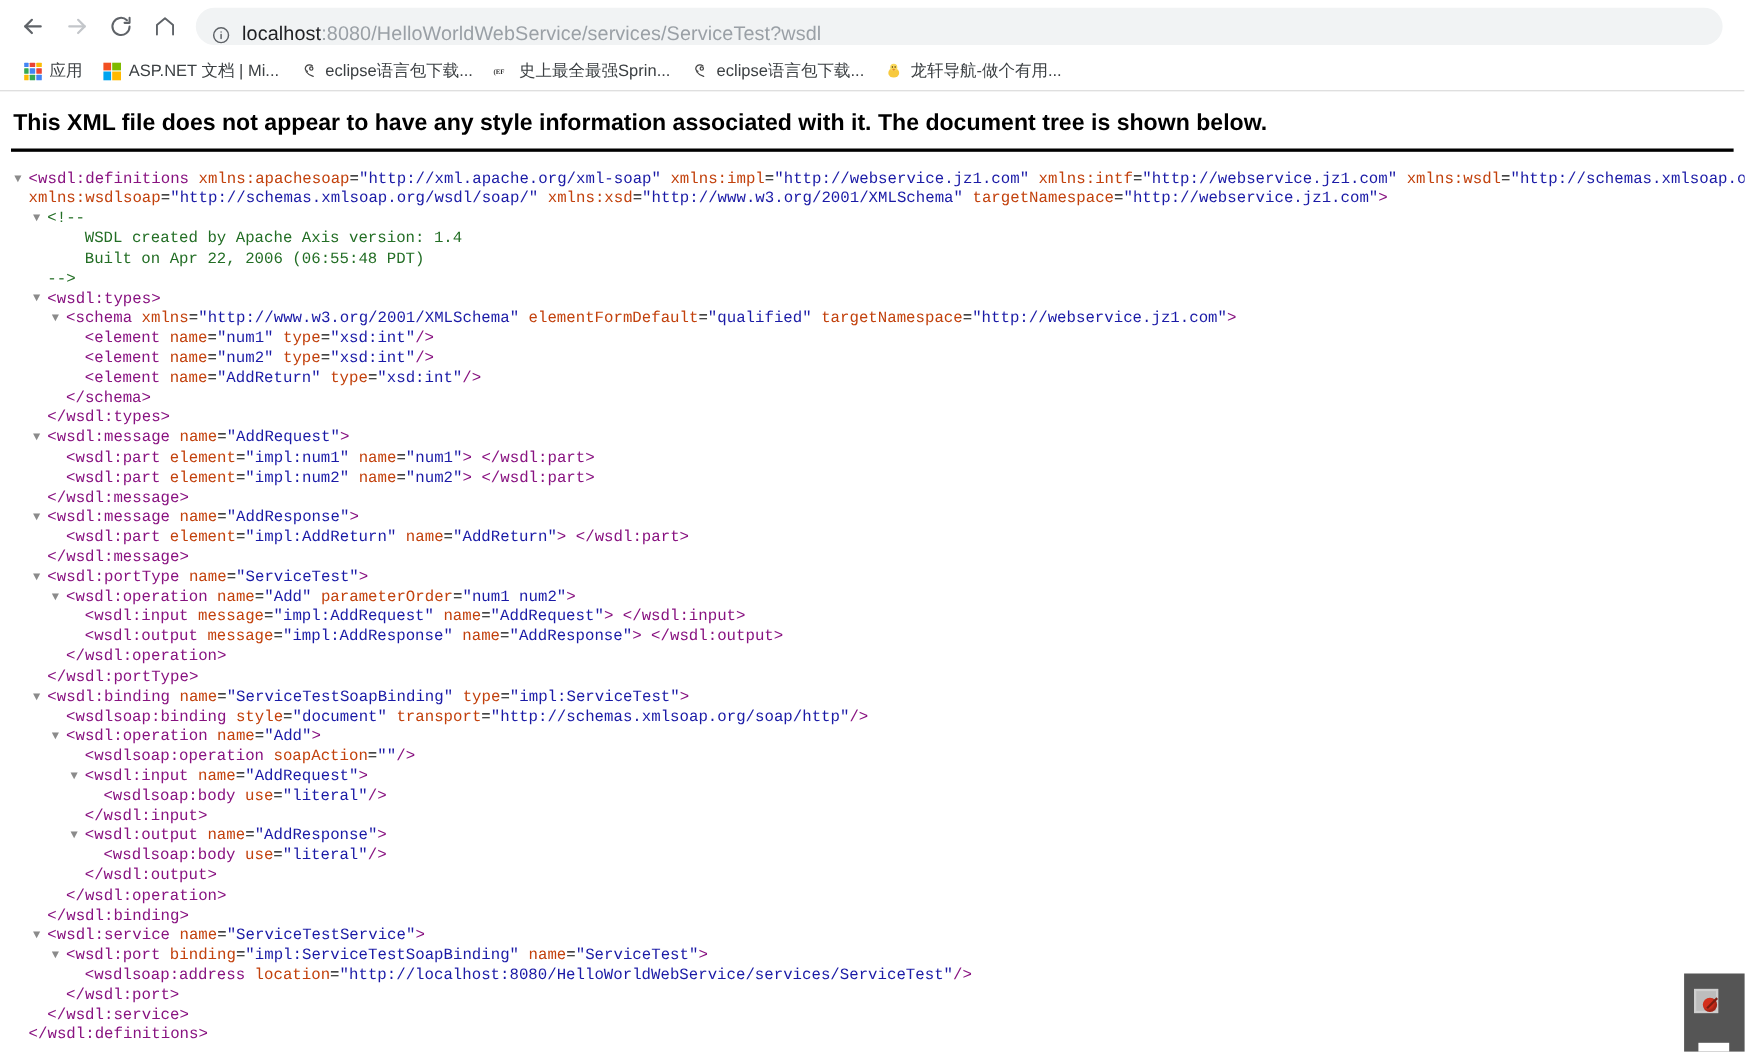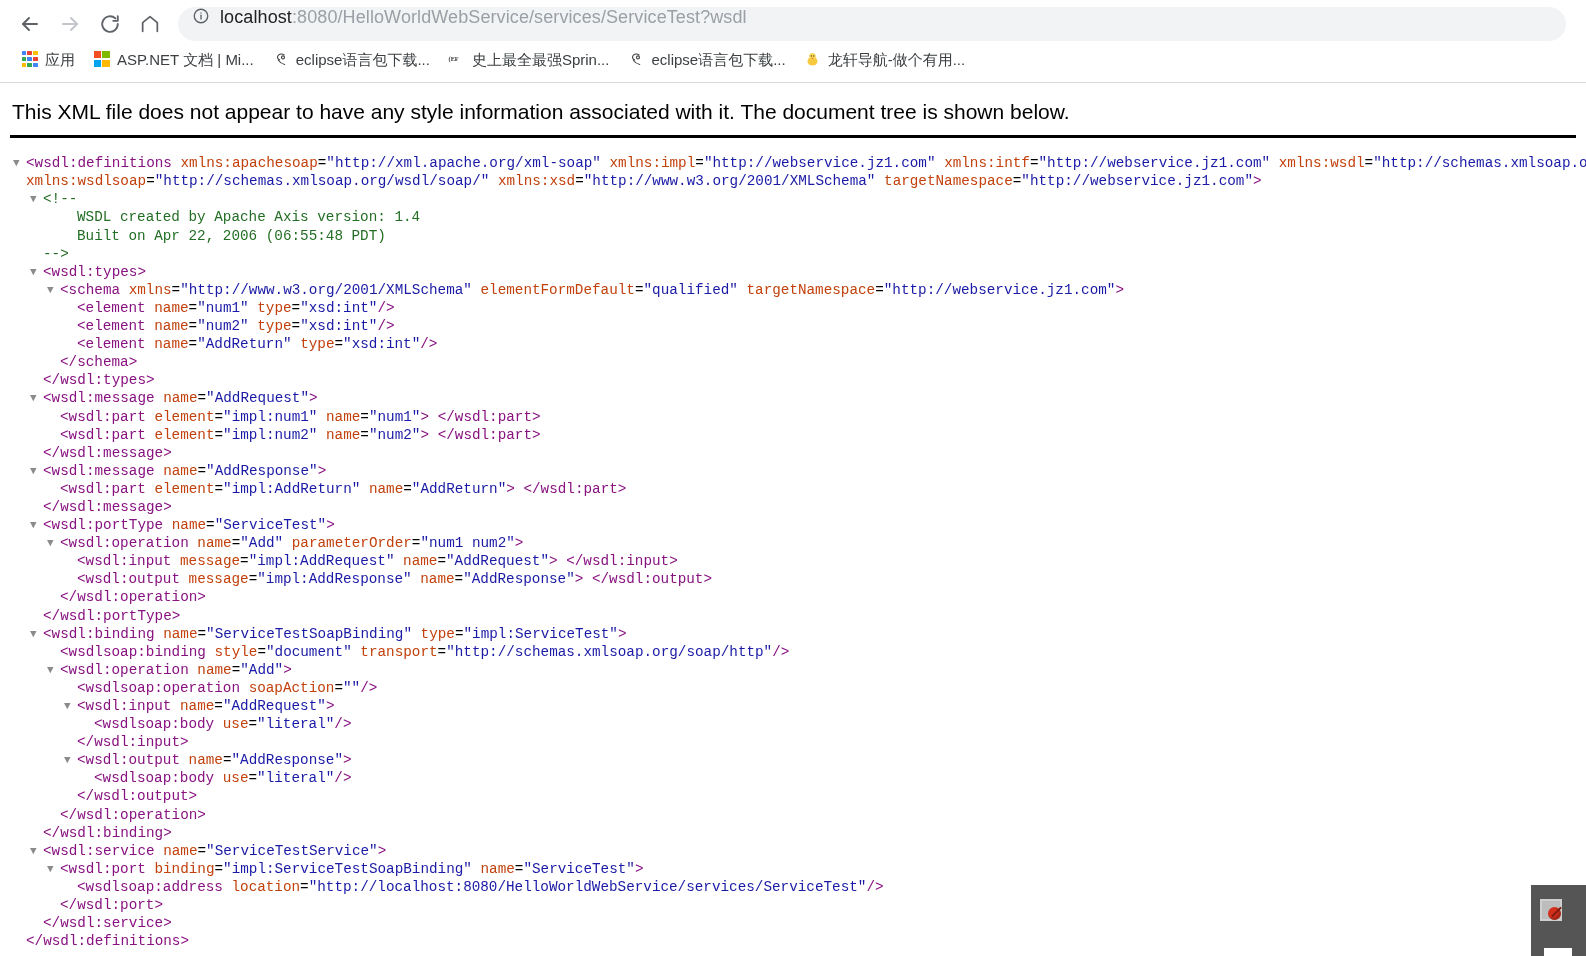--- a/index.html
+++ b/index.html
@@ -31,21 +31,21 @@
   }
   .nav-btn svg { display: block; }
   .omnibox {
     flex: 1 1 auto;
     height: 34px;
     margin-left: 8px;
     margin-right: 10px;
     background: #f1f3f4;
     border-radius: 17px;
     display: flex;
-    align-items: flex-start;
+    align-items: flex-end;
     padding: 0 14px;
     max-width: 1540px;
   }
   .omnibox .info-icon { flex: 0 0 auto; margin-right: 10px; display:flex; }
   .url-text {
     font-size: 18px;
     color: #9aa0a6;
     white-space: nowrap;
     overflow: hidden;
     letter-spacing: 0.1px;
@@ -55,21 +55,21 @@
   
   .bookmarks-row {
     height: 35px;
     display: flex;
     align-items: center;
     padding: 0 12px;
     gap: 0px;
   }
   .bookmark {
     display: flex;
-    align-items: flex-start;
+    align-items: center;
     height: 28px;
     padding: 0 9px;
     border-radius: 4px;
     white-space: nowrap;
     flex: 0 0 auto;
   }
   .bookmark .bm-icon {
     width: 17px; height: 17px;
     margin-right: 7px;
     flex: 0 0 auto;
@@ -103,20 +103,21 @@
   
   .xml-notice-wrap {
     padding: 16px 10px 8px 10px;
   }
   .xml-notice {
     font-size: 21px;
     color: #000;
     font-family: "Liberation Sans", sans-serif;
     line-height: 1.2;
     padding-left: 2px;
+    font-weight: bold;
   }
   .notice-rule {
     height: 3px;
     background: #000;
     margin: 11px 0 0 0;
     width: 100%;
   }
 
   .xml-tree {
     font-family: "Liberation Mono", monospace;

